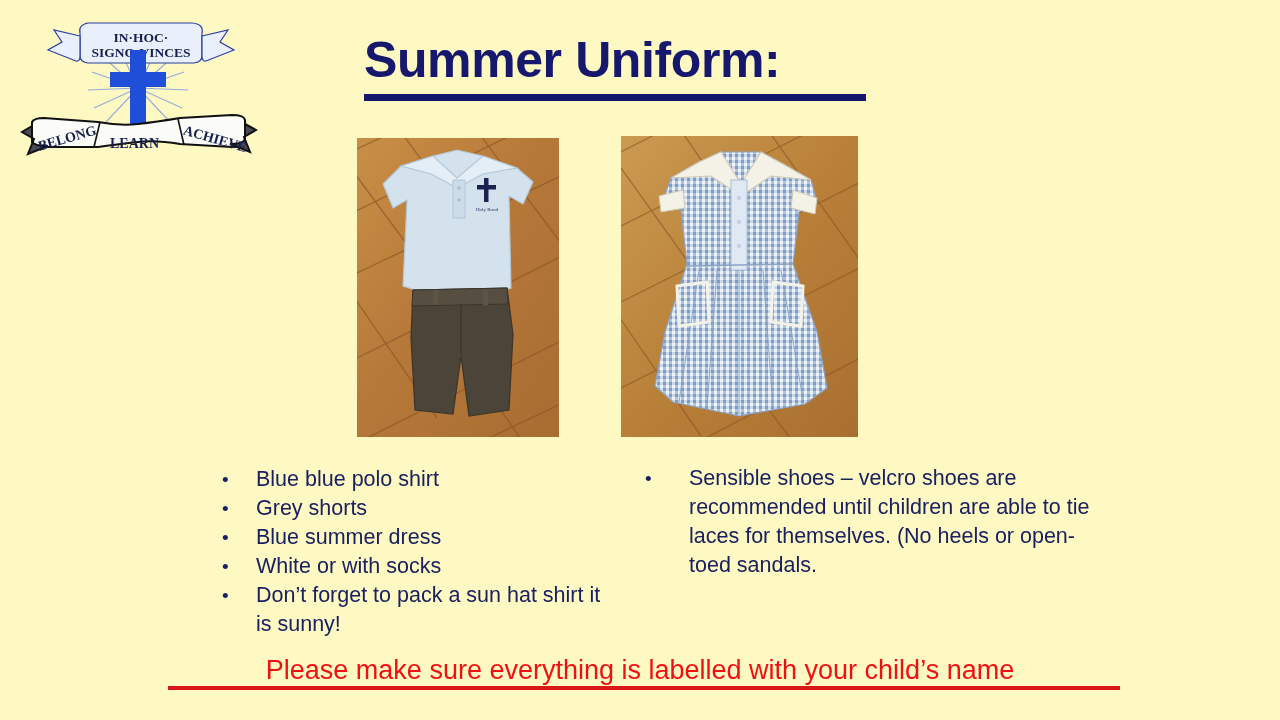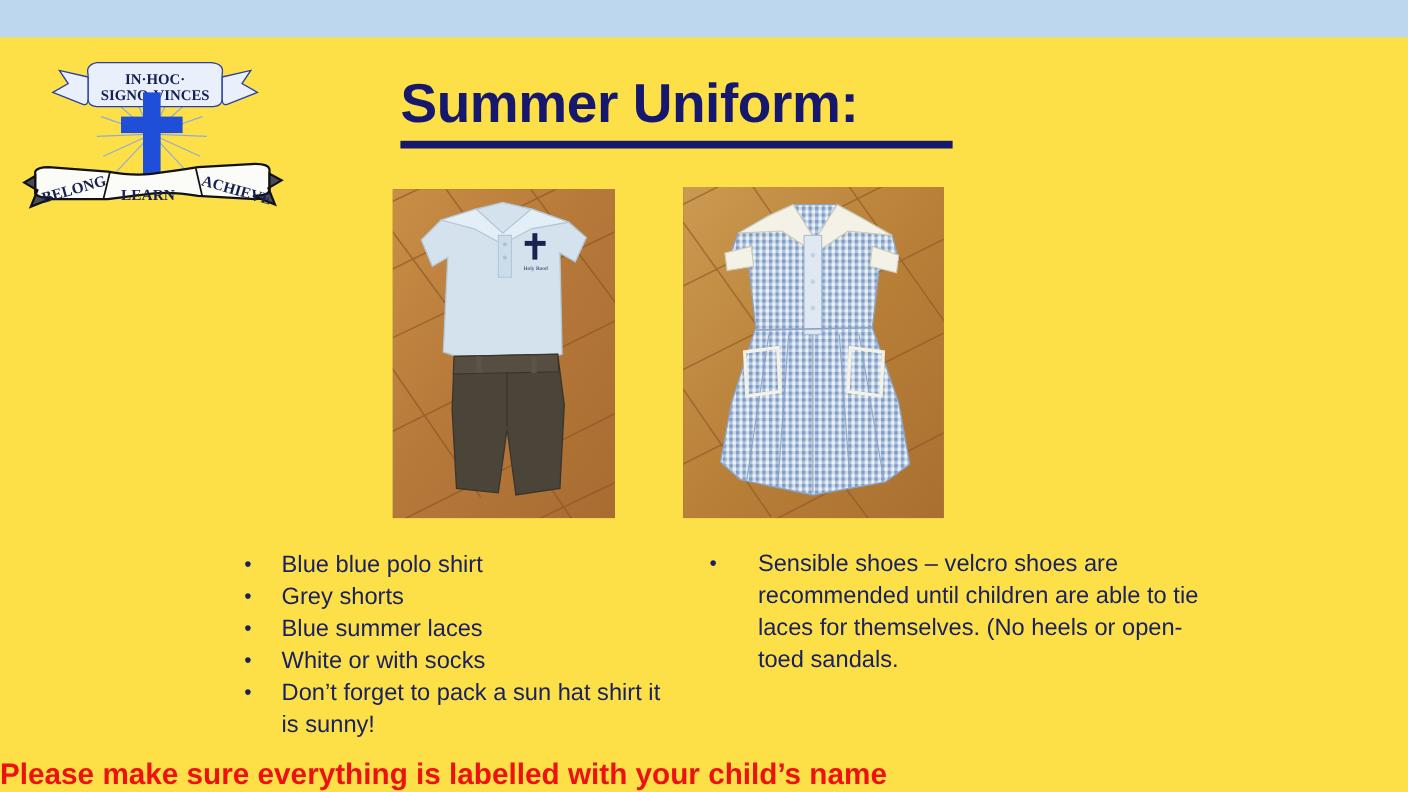--- a/index.html
+++ b/index.html
@@ -10,22 +10,21 @@
     width: 1280px;
     height: 720px;
     overflow: hidden;
     background: #bdd7ee;
     font-family: "Liberation Sans", sans-serif;
     position: relative;
   }
   .slide {
     position: absolute;
     inset: 0;
-    background: #fde047;
-    margin-top: 34px;
+    background: #fef9c3;
   }
 
   
   .crest {
     position: absolute;
     left: 14px;
     top: 6px;
     width: 250px;
     height: 160px;
   }
@@ -89,22 +88,23 @@
     flex: 1 1 auto;
   }
   .bullets-right .bullet-dot { width: 44px; flex: 0 0 44px; }
 
   
   .footer {
     position: absolute;
     left: 0;
     top: 655px;
     width: 1280px;
+    text-align: center;
     font-size: 27px;
-    font-weight: bold;
+    font-weight: normal;
     color: #ee1111;
     white-space: nowrap;
   }
   .footer-rule {
     position: absolute;
     left: 168px;
     top: 686px;
     width: 952px;
     height: 4px;
     background: #d81717;
@@ -275,21 +275,21 @@
     <div class="bullet-row">
       <span class="bullet-dot">•</span>
       <span class="bullet-text">Blue blue polo shirt</span>
     </div>
     <div class="bullet-row">
       <span class="bullet-dot">•</span>
       <span class="bullet-text">Grey shorts</span>
     </div>
     <div class="bullet-row">
       <span class="bullet-dot">•</span>
-      <span class="bullet-text">Blue summer laces</span>
+      <span class="bullet-text">Blue summer dress</span>
     </div>
     <div class="bullet-row">
       <span class="bullet-dot">•</span>
       <span class="bullet-text">White or with socks</span>
     </div>
     <div class="bullet-row">
       <span class="bullet-dot">•</span>
       <span class="bullet-text">Don’t forget to pack a sun hat shirt it is sunny!</span>
     </div>
   </div>

